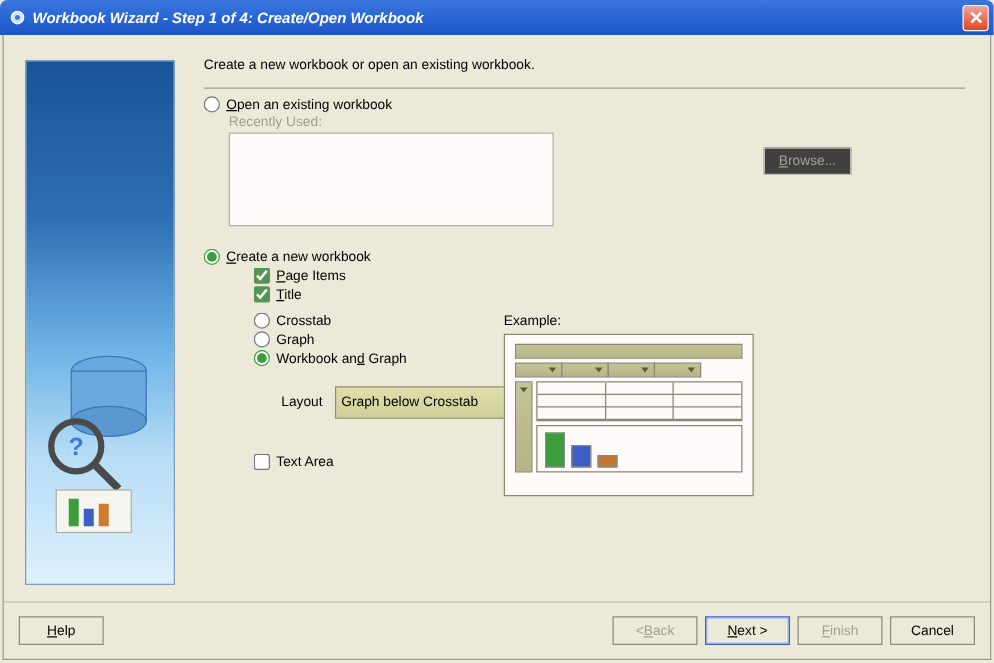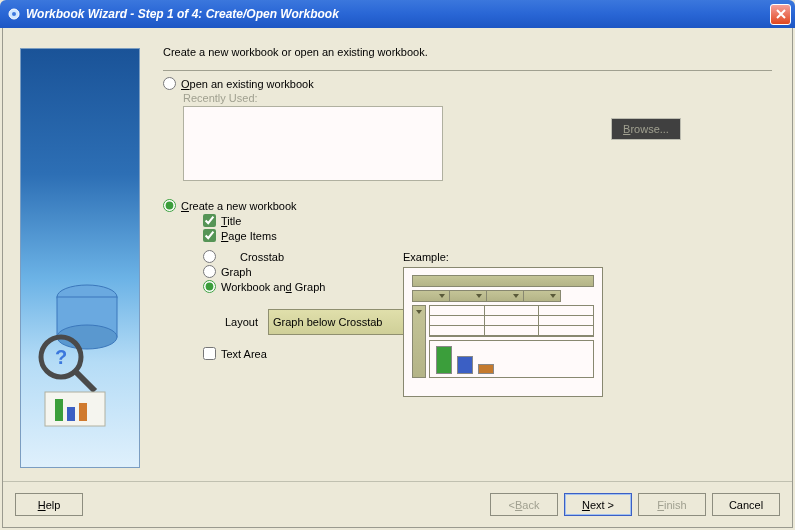--- a/index.html
+++ b/index.html
@@ -264,48 +264,48 @@
 
     <div class="sec2">
       <div class="radio-row">
         <input type="radio" name="mode" checked="" style="">
         <label><span class="underline-letter">C</span><span>reate a new workbook</span></label>
       </div>
       <div class="section-indent">
         <div class="sub-indent">
           <div class="check-row">
             <input type="checkbox" checked="" style="">
-            <label><span class="underline-letter">T</span><span>itle</span></label>
+            <label><span class="underline-letter">P</span><span>age Items</span></label>
           </div>
           <div class="check-row">
             <input type="checkbox" checked="" style="">
-            <label><span class="underline-letter">P</span><span>age Items</span></label>
-          </div>
-
-          <div class="radio-row" style="margin-top:8px;gap:19px;">
+            <label><span class="underline-letter">T</span><span>itle</span></label>
+          </div>
+
+          <div class="radio-row" style="margin-top:8px;">
             <input type="radio" name="disp" style="">
             <label>Crosstab</label>
           </div>
           <div class="radio-row">
             <input type="radio" name="disp" style="">
             <label>Graph</label>
           </div>
           <div class="radio-row">
             <input type="radio" name="disp" checked="" style="">
             <label><span>Workbook an</span><span class="underline-letter">d</span><span> Graph</span></label>
           </div>
           <div class="layout-row sub-indent">
             <span class="layout-label">Layout</span>
             <div class="layout-select">
               <span>Graph below Crosstab</span>
               <span class="arrow"></span>
             </div>
           </div>
 
-          <div class="check-row" style="margin-top:12px;">
+          <div class="check-row" style="margin-top:28px;">
             <input type="checkbox" style="">
             <label>Text Area</label>
           </div>
         </div>
       </div>
     </div>
 
     <div class="example-area">
       <div class="example-label">Example:</div>
       <div class="example-box">

